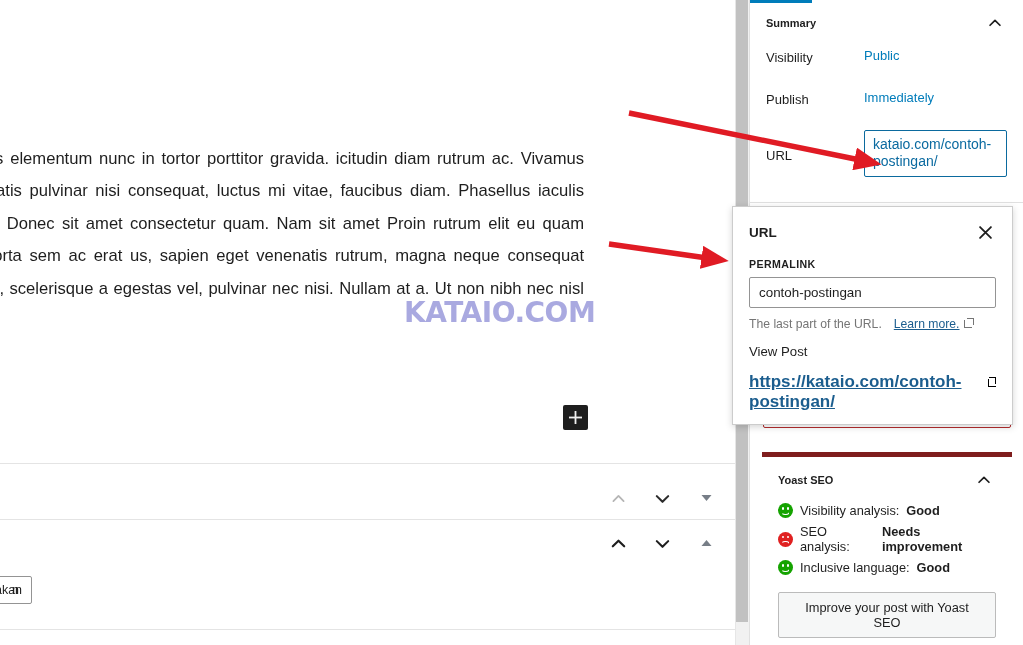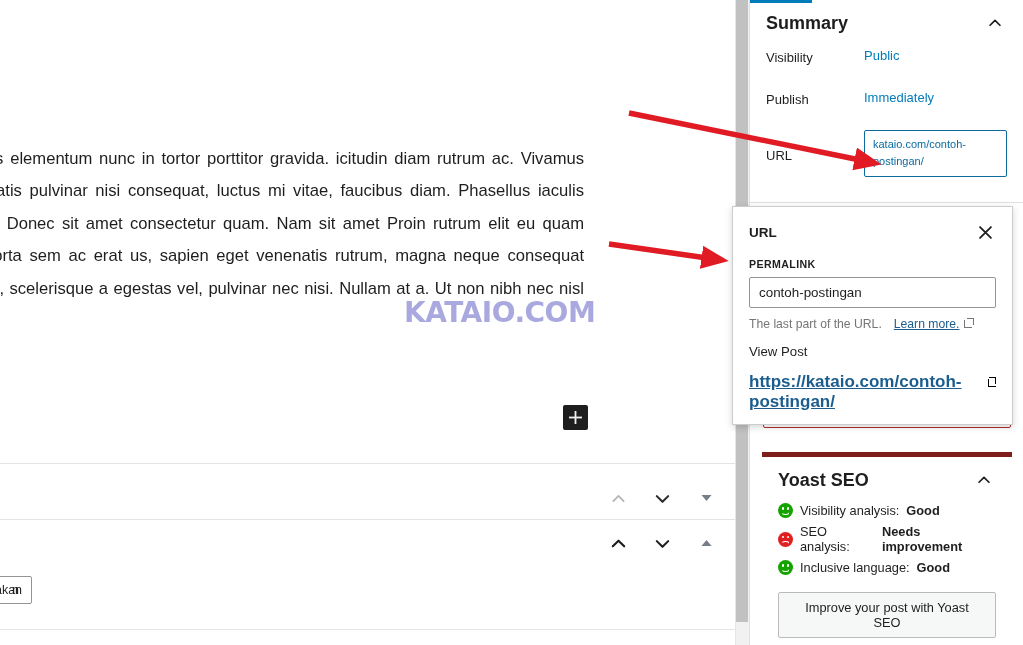--- a/index.html
+++ b/index.html
@@ -141,21 +141,21 @@
   .panel {
     border-bottom: 1px solid #e0e0e0;
     padding: 0 16px;
   }
   .panel-header {
     display: flex; align-items: center; justify-content: space-between;
     height: 46px;
     cursor: pointer;
   }
   .panel-title {
-    font-size: 18px;
+    font-size: 11px;
     font-weight: 600;
     color: #1e1e1e;
   }
   .chev {
     color: #1e1e1e;
     display: flex; align-items: center; justify-content: center;
     width: 24px; height: 24px;
     background: none; border: none; padding: 0; cursor: pointer;
   }
 
@@ -180,21 +180,21 @@
     text-align: center;
     font-family: inherit;
   }
   .sum-row.url-row { min-height: 56px; align-items: flex-start; }
   .sum-row.url-row .sum-label { padding-top: 18px; }
   .url-chip {
     border: 1px solid #0b6a9e;
     border-radius: 2px;
     padding: 5px 8px 6px 8px;
     width: 146px;
-    font-size: 11px;
+    font-size: 14px;
     line-height: 17px;
     color: #0a6aa0;
     background: #fff;
     cursor: pointer;
     text-align: left;
     word-break: break-word;
     font-family: inherit;
   }
 
   

